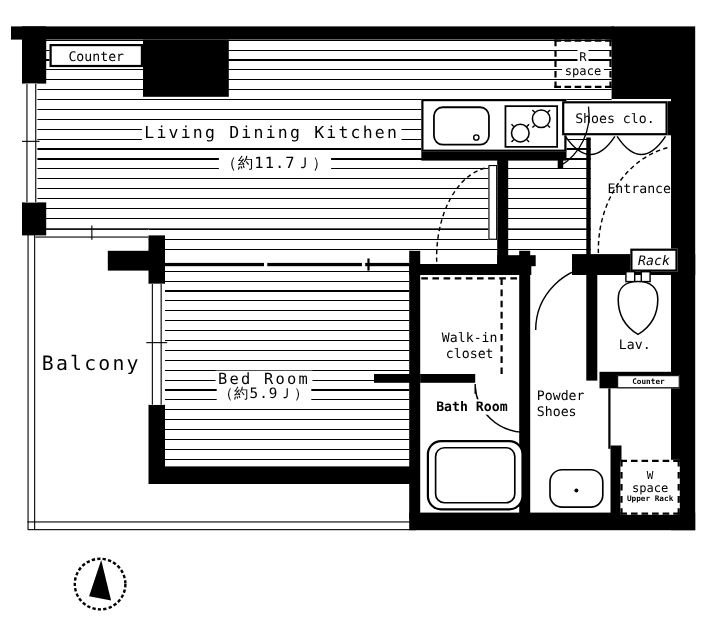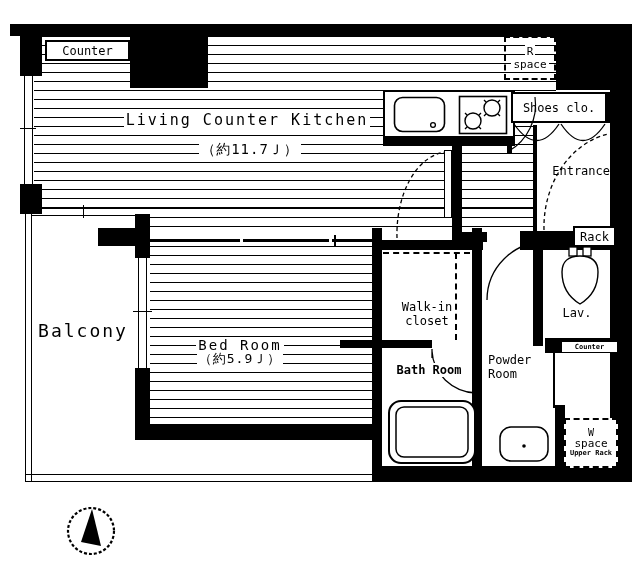--- a/index.html
+++ b/index.html
@@ -96,21 +96,21 @@
   <svg style="left:458px;top:95px;" width="50" height="40" viewBox="0 0 50 40">
     <rect x="1.5" y="1.5" width="47" height="37" fill="#fff" stroke="#000" stroke-width="1.6"></rect>
     <circle cx="15" cy="26" r="8" fill="none" stroke="#000" stroke-width="1.4"></circle>
     <path d="M9,20 l-2,-2 M21,20 l2,-2 M9,32 l-2,2 M21,32 l2,2" stroke="#000" stroke-width="1.3"></path>
     <circle cx="34" cy="13" r="8" fill="none" stroke="#000" stroke-width="1.4"></circle>
     <path d="M28,7 l-2,-2 M40,7 l2,-2 M28,19 l-2,2 M40,19 l2,2" stroke="#000" stroke-width="1.3"></path>
   </svg>
   <div class="box" style="left:511px;top:92px;width:96px;height:31px;">
     <span style="font-size:12px;">Shoes clo.</span>
   </div>
-  <div class="box" style="left:573px;top:226px;width:43px;height:21px;">
+  <div class="box" style="left:573px;top:226px;width:43px;height:21px;font-style:italic;">
     <span style="font-size:12px;">Rack</span>
   </div>
   <div class="box" style="left:561px;top:341px;width:57px;height:12px;border-width:1px;">
     <span style="font-size:7px;font-weight:bold;">Counter</span>
   </div>
 
   <div class="dashedbox" style="left:504px;top:36px;width:52px;height:44px;">
     <span class="halo" style="font-size:11px;">R</span>
     <span class="halo" style="font-size:11px;">space</span>
   </div>
@@ -156,21 +156,21 @@
   <svg style="left:495px;top:423px;" width="58" height="42" viewBox="0 0 58 42">
     <rect x="5" y="4" width="48" height="34" rx="11" fill="#fff" stroke="#000" stroke-width="1.5"></rect>
     <circle cx="29" cy="23" r="1.8" fill="#000"></circle>
   </svg>
   <svg style="left:64px;top:504px;" width="54" height="54" viewBox="0 0 54 54">
     <circle cx="27" cy="27" r="23" fill="none" stroke="#000" stroke-width="2.2" stroke-dasharray="3 2"></circle>
     <polygon points="28,5 37,42 17,38" fill="#000"></polygon>
   </svg>
 
   <div class="lbl" style="left:112px;top:111px;width:270px;font-size:15px;letter-spacing:2px;">
-    <span class="halo">Living Counter Kitchen</span>
+    <span class="halo">Living Dining Kitchen</span>
   </div>
   <div class="lbl" style="left:170px;top:141px;width:160px;font-size:14px;letter-spacing:1px;">
     <span class="halo">（約11.7Ｊ）</span>
   </div>
   <div class="lbl" style="left:170px;top:321px;width:140px;font-size:14px;letter-spacing:2px;margin-top:16px;">
     <span class="halo">Bed Room</span>
   </div>
   <div class="lbl" style="left:160px;top:351px;width:160px;font-size:13px;letter-spacing:1px;">
     <span class="halo">（約5.9Ｊ）</span>
   </div>
@@ -182,19 +182,19 @@
   </div>
   <div class="lbl" style="left:385px;top:276px;width:84px;font-size:12px;margin-top:24px;">
     <div>Walk-in</div>
     <div>closet</div>
   </div>
   <div class="lbl" style="left:384px;top:363px;width:90px;font-size:12px;font-weight:bold;">
     <span class="halo">Bath Room</span>
   </div>
   <div class="lbl" style="left:488px;top:353px;width:64px;font-size:12px;text-align:left;">
     <div>Powder</div>
-    <div>Room</div>
+    <div>Shoes</div>
   </div>
   <div class="lbl" style="left:549px;top:306px;width:56px;font-size:12px;">
     <span>Lav.</span>
   </div>
 
 </div>
 
 </body></html>

